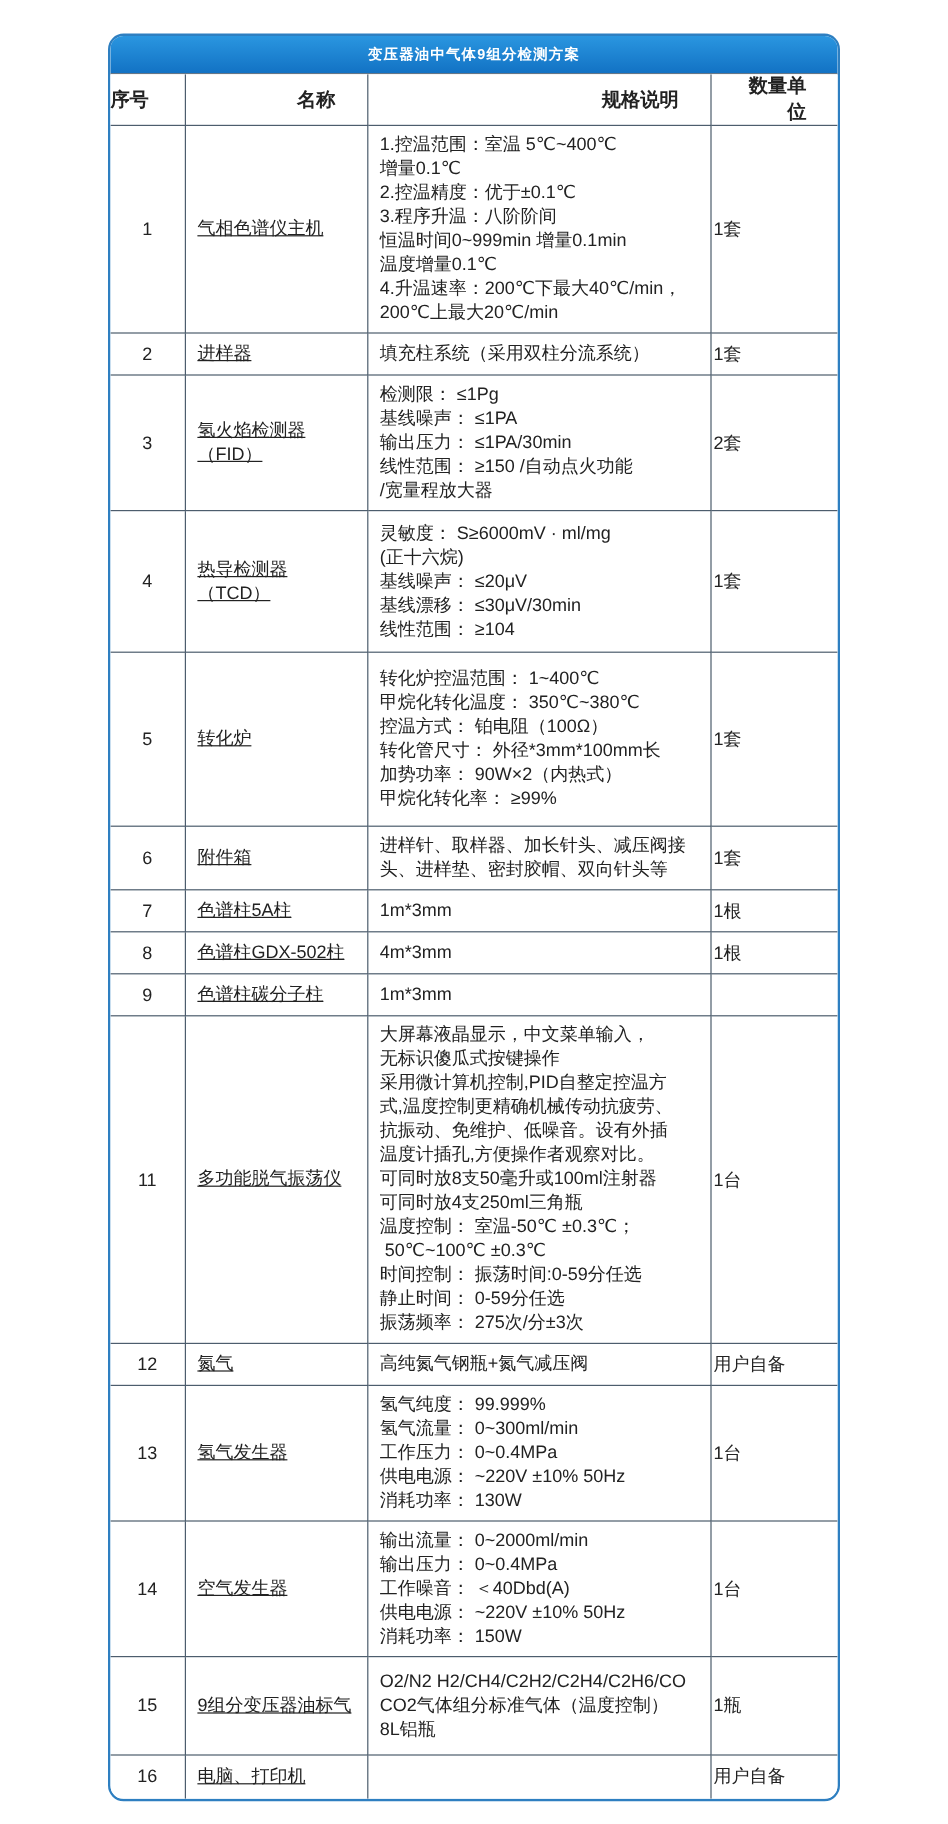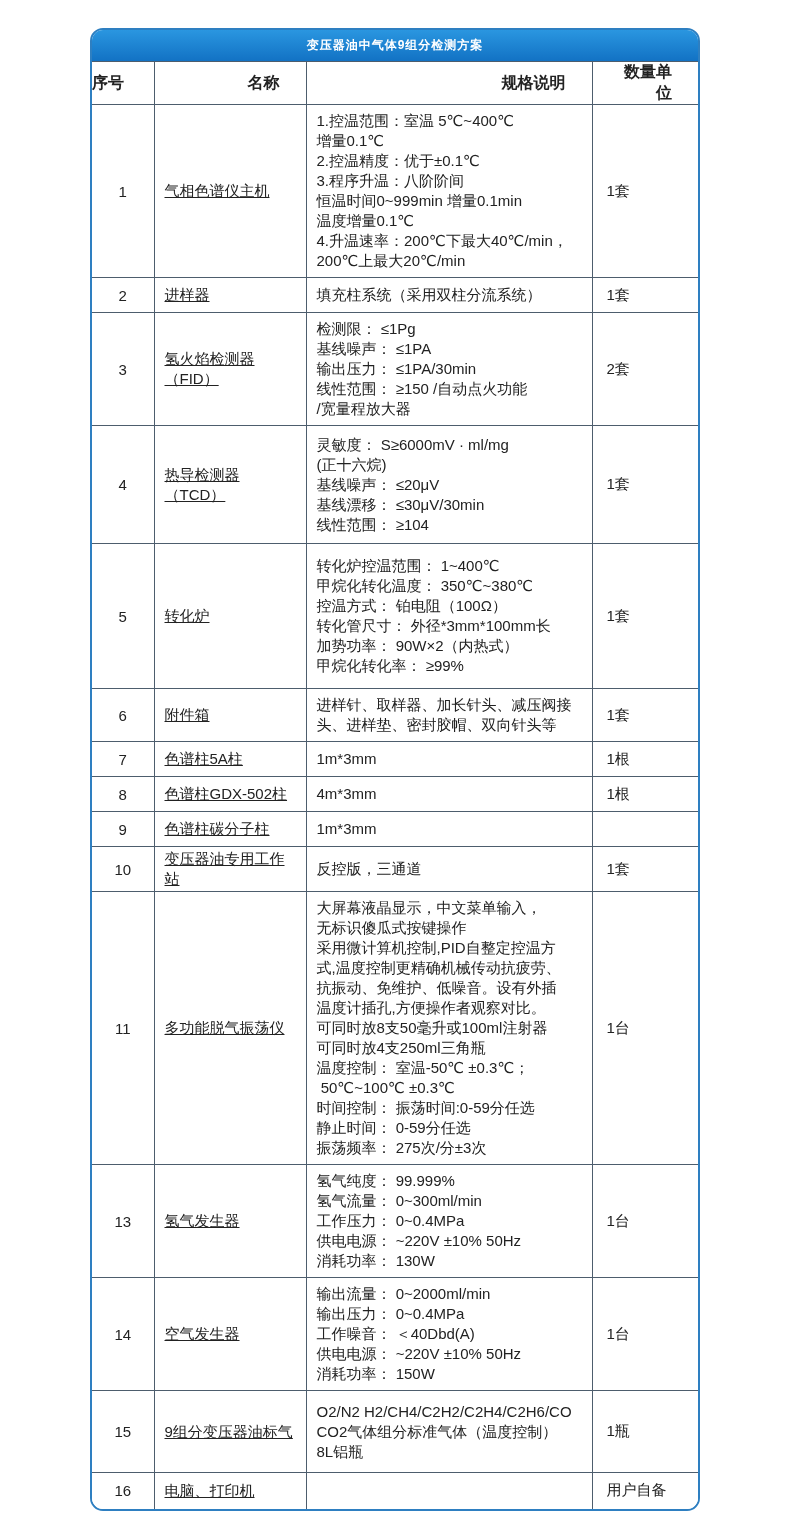--- a/index.html
+++ b/index.html
@@ -38,21 +38,21 @@
     font-size:15px;
   }
   th{
     height:30px;font-weight:600;text-align:right;padding:0 26px;background:#ffffff;
     font-size:16px;
   }
   th.c-no{text-align:left;padding:0;}
   td.c-no{text-align:center;}
   td.c-name{padding:2px 10px;line-height:20px;text-decoration:underline;}
   td.c-spec{padding:6px 10px;}
-  td.c-qty{padding:2px 14px;}
+  td.c-qty{padding:2px 2px;}
   .spec-line{line-height:20px;white-space:pre-wrap;}
 </style>
 </head>
 <body>
 
 <div class="panel">
   <div class="title-bar">变压器油中气体9组分检测方案</div>
   <table class="spec-table">
     <colgroup>
       <col class="c1">
@@ -155,48 +155,48 @@
           <td class="c-qty">1根</td>
         </tr>
         <tr style="height: 35px;">
           <td class="c-no">9</td>
           <td class="c-name">色谱柱碳分子柱</td>
           <td class="c-spec">
             <div class="spec-line">1m*3mm</div>
           </td>
           <td class="c-qty"></td>
         </tr>
-        <tr style="height: 34px;">
-          <td class="c-no">10</td>
-          <td class="c-name">变压器油专用工作站</td>
-          <td class="c-spec">
-            <div class="spec-line">反控版，三通道</div>
-          </td>
-          <td class="c-qty">1套</td>
-        </tr>
         <tr style="height: 272px;">
           <td class="c-no">11</td>
           <td class="c-name">多功能脱气振荡仪</td>
           <td class="c-spec">
             <div class="spec-line">大屏幕液晶显示，中文菜单输入，</div>
             <div class="spec-line">无标识傻瓜式按键操作</div>
             <div class="spec-line">采用微计算机控制,PID自整定控温方</div>
             <div class="spec-line">式,温度控制更精确机械传动抗疲劳、</div>
             <div class="spec-line">抗振动、免维护、低噪音。设有外插</div>
             <div class="spec-line">温度计插孔,方便操作者观察对比。</div>
             <div class="spec-line">可同时放8支50毫升或100ml注射器</div>
             <div class="spec-line">可同时放4支250ml三角瓶</div>
             <div class="spec-line">温度控制： 室温-50℃ ±0.3℃；</div>
             <div class="spec-line"> 50℃~100℃ ±0.3℃</div>
             <div class="spec-line">时间控制： 振荡时间:0-59分任选</div>
             <div class="spec-line">静止时间： 0-59分任选</div>
             <div class="spec-line">振荡频率： 275次/分±3次</div>
           </td>
           <td class="c-qty">1台</td>
         </tr>
+        <tr style="height: 35px;">
+          <td class="c-no">12</td>
+          <td class="c-name">氮气</td>
+          <td class="c-spec">
+            <div class="spec-line">高纯氮气钢瓶+氮气减压阀</div>
+          </td>
+          <td class="c-qty">用户自备</td>
+        </tr>
         <tr style="height: 112px;">
           <td class="c-no">13</td>
           <td class="c-name">氢气发生器</td>
           <td class="c-spec">
             <div class="spec-line">氢气纯度： 99.999%</div>
             <div class="spec-line">氢气流量： 0~300ml/min</div>
             <div class="spec-line">工作压力： 0~0.4MPa</div>
             <div class="spec-line">供电电源： ~220V ±10% 50Hz</div>
             <div class="spec-line">消耗功率： 130W</div>
           </td>

